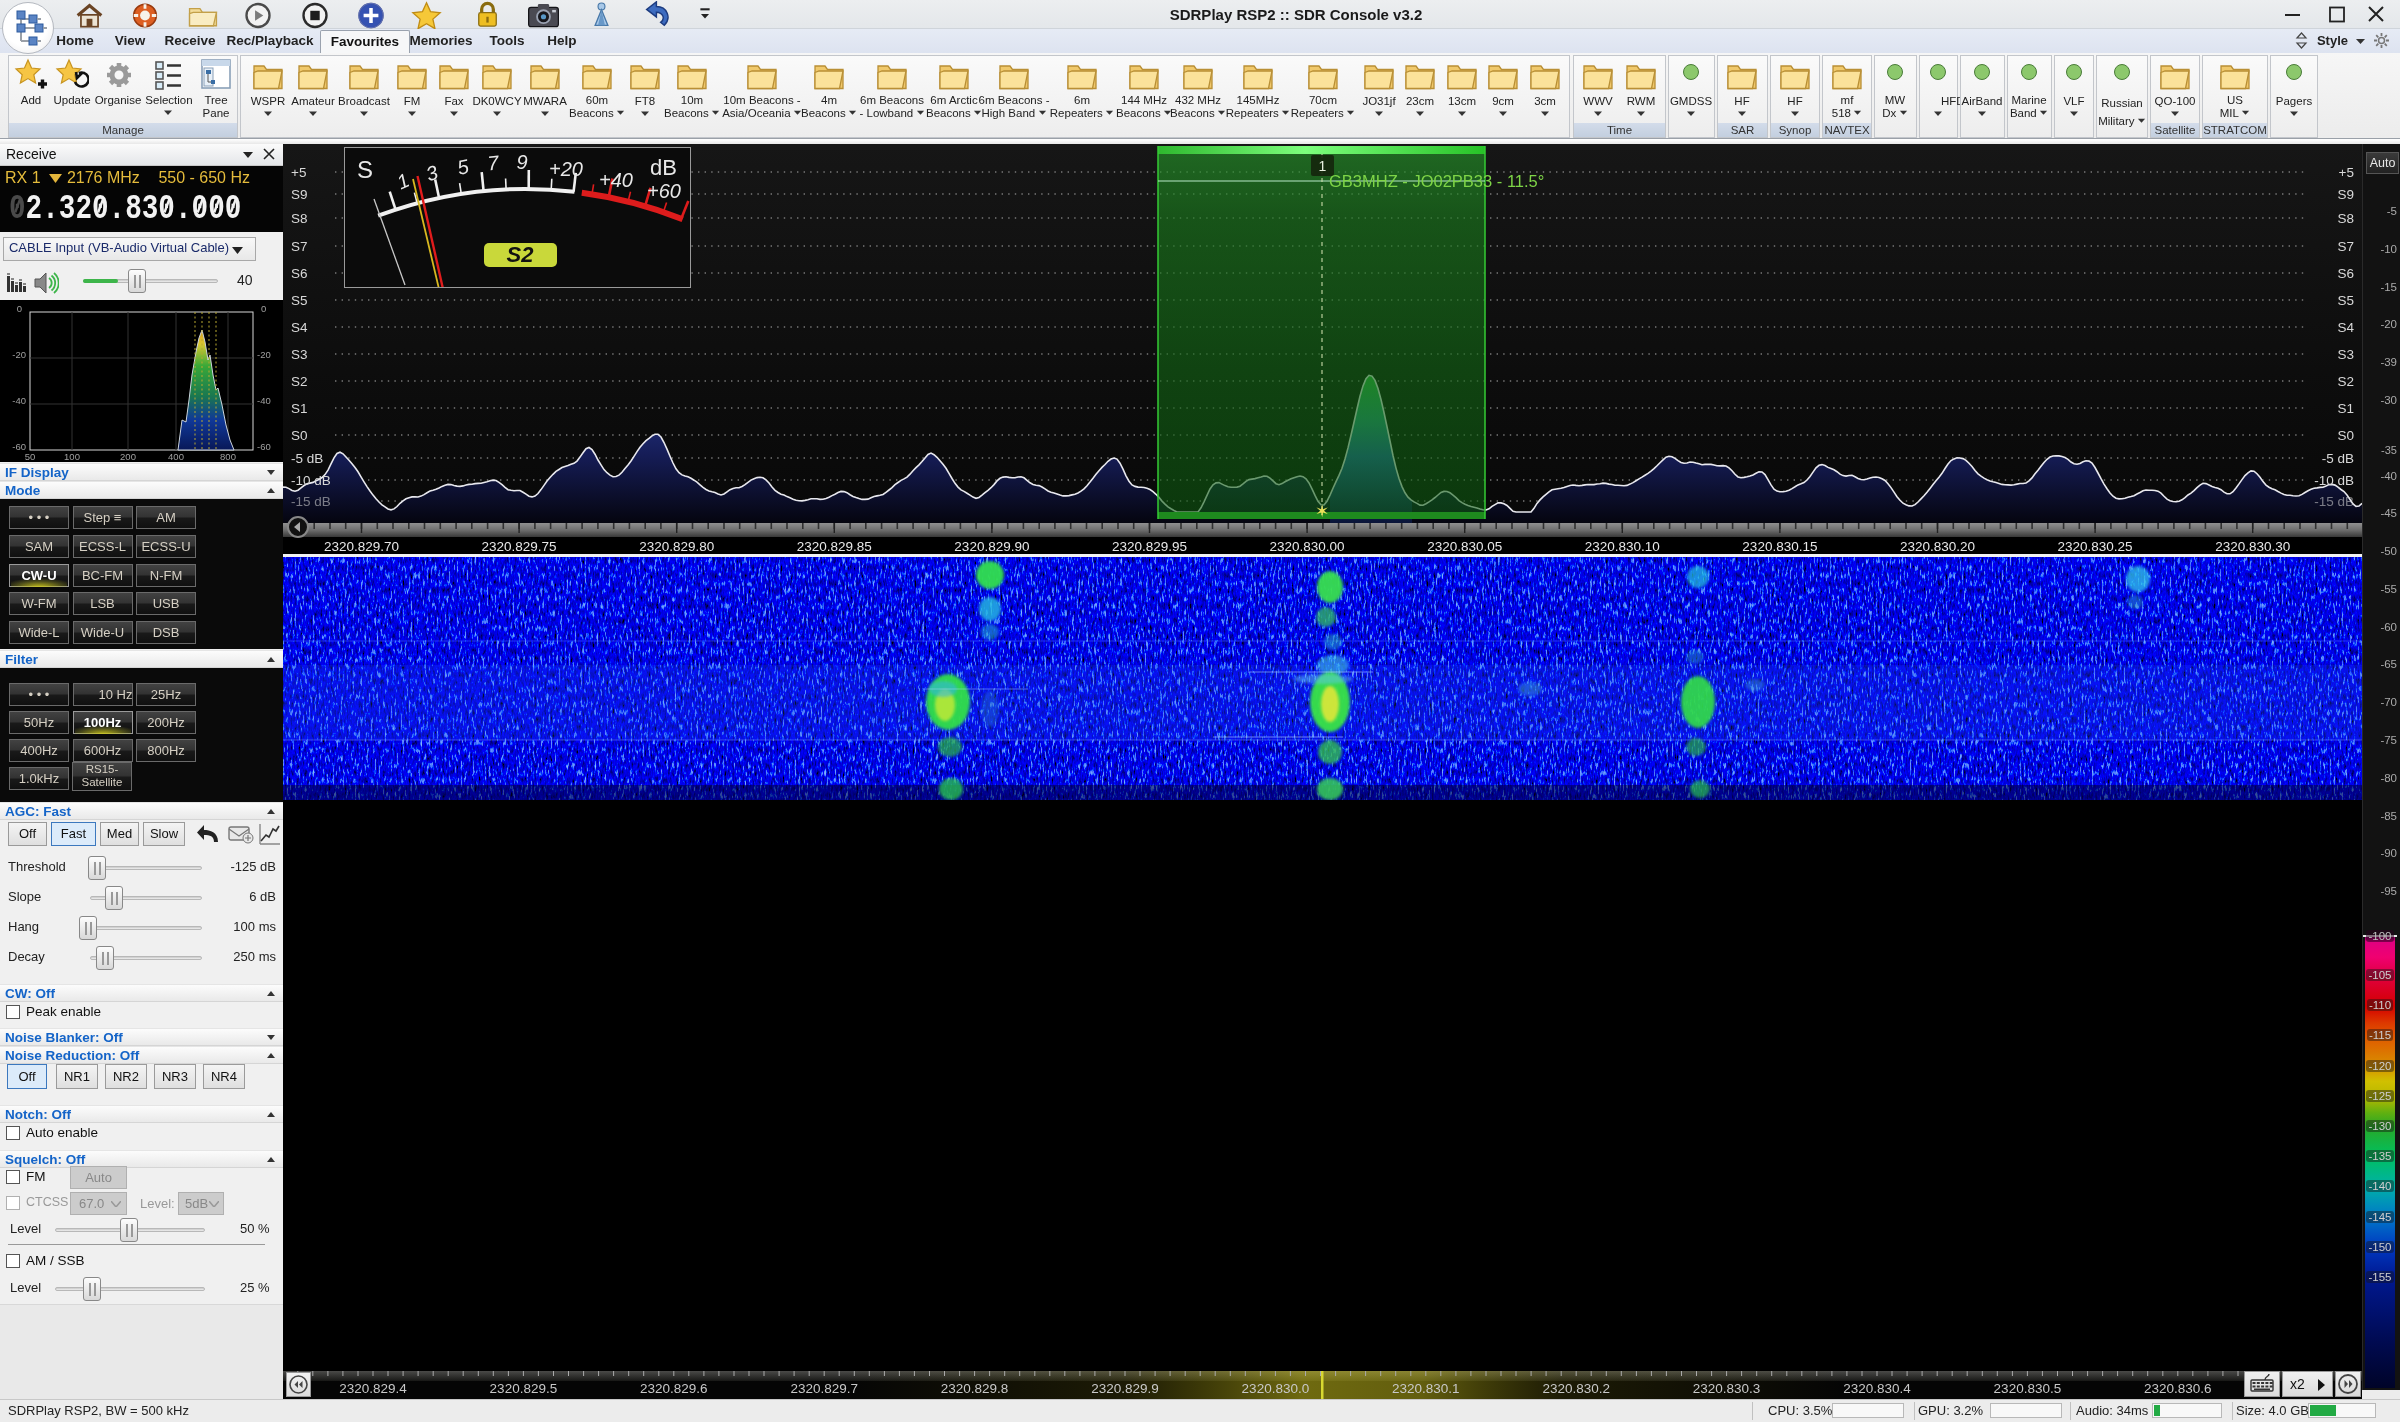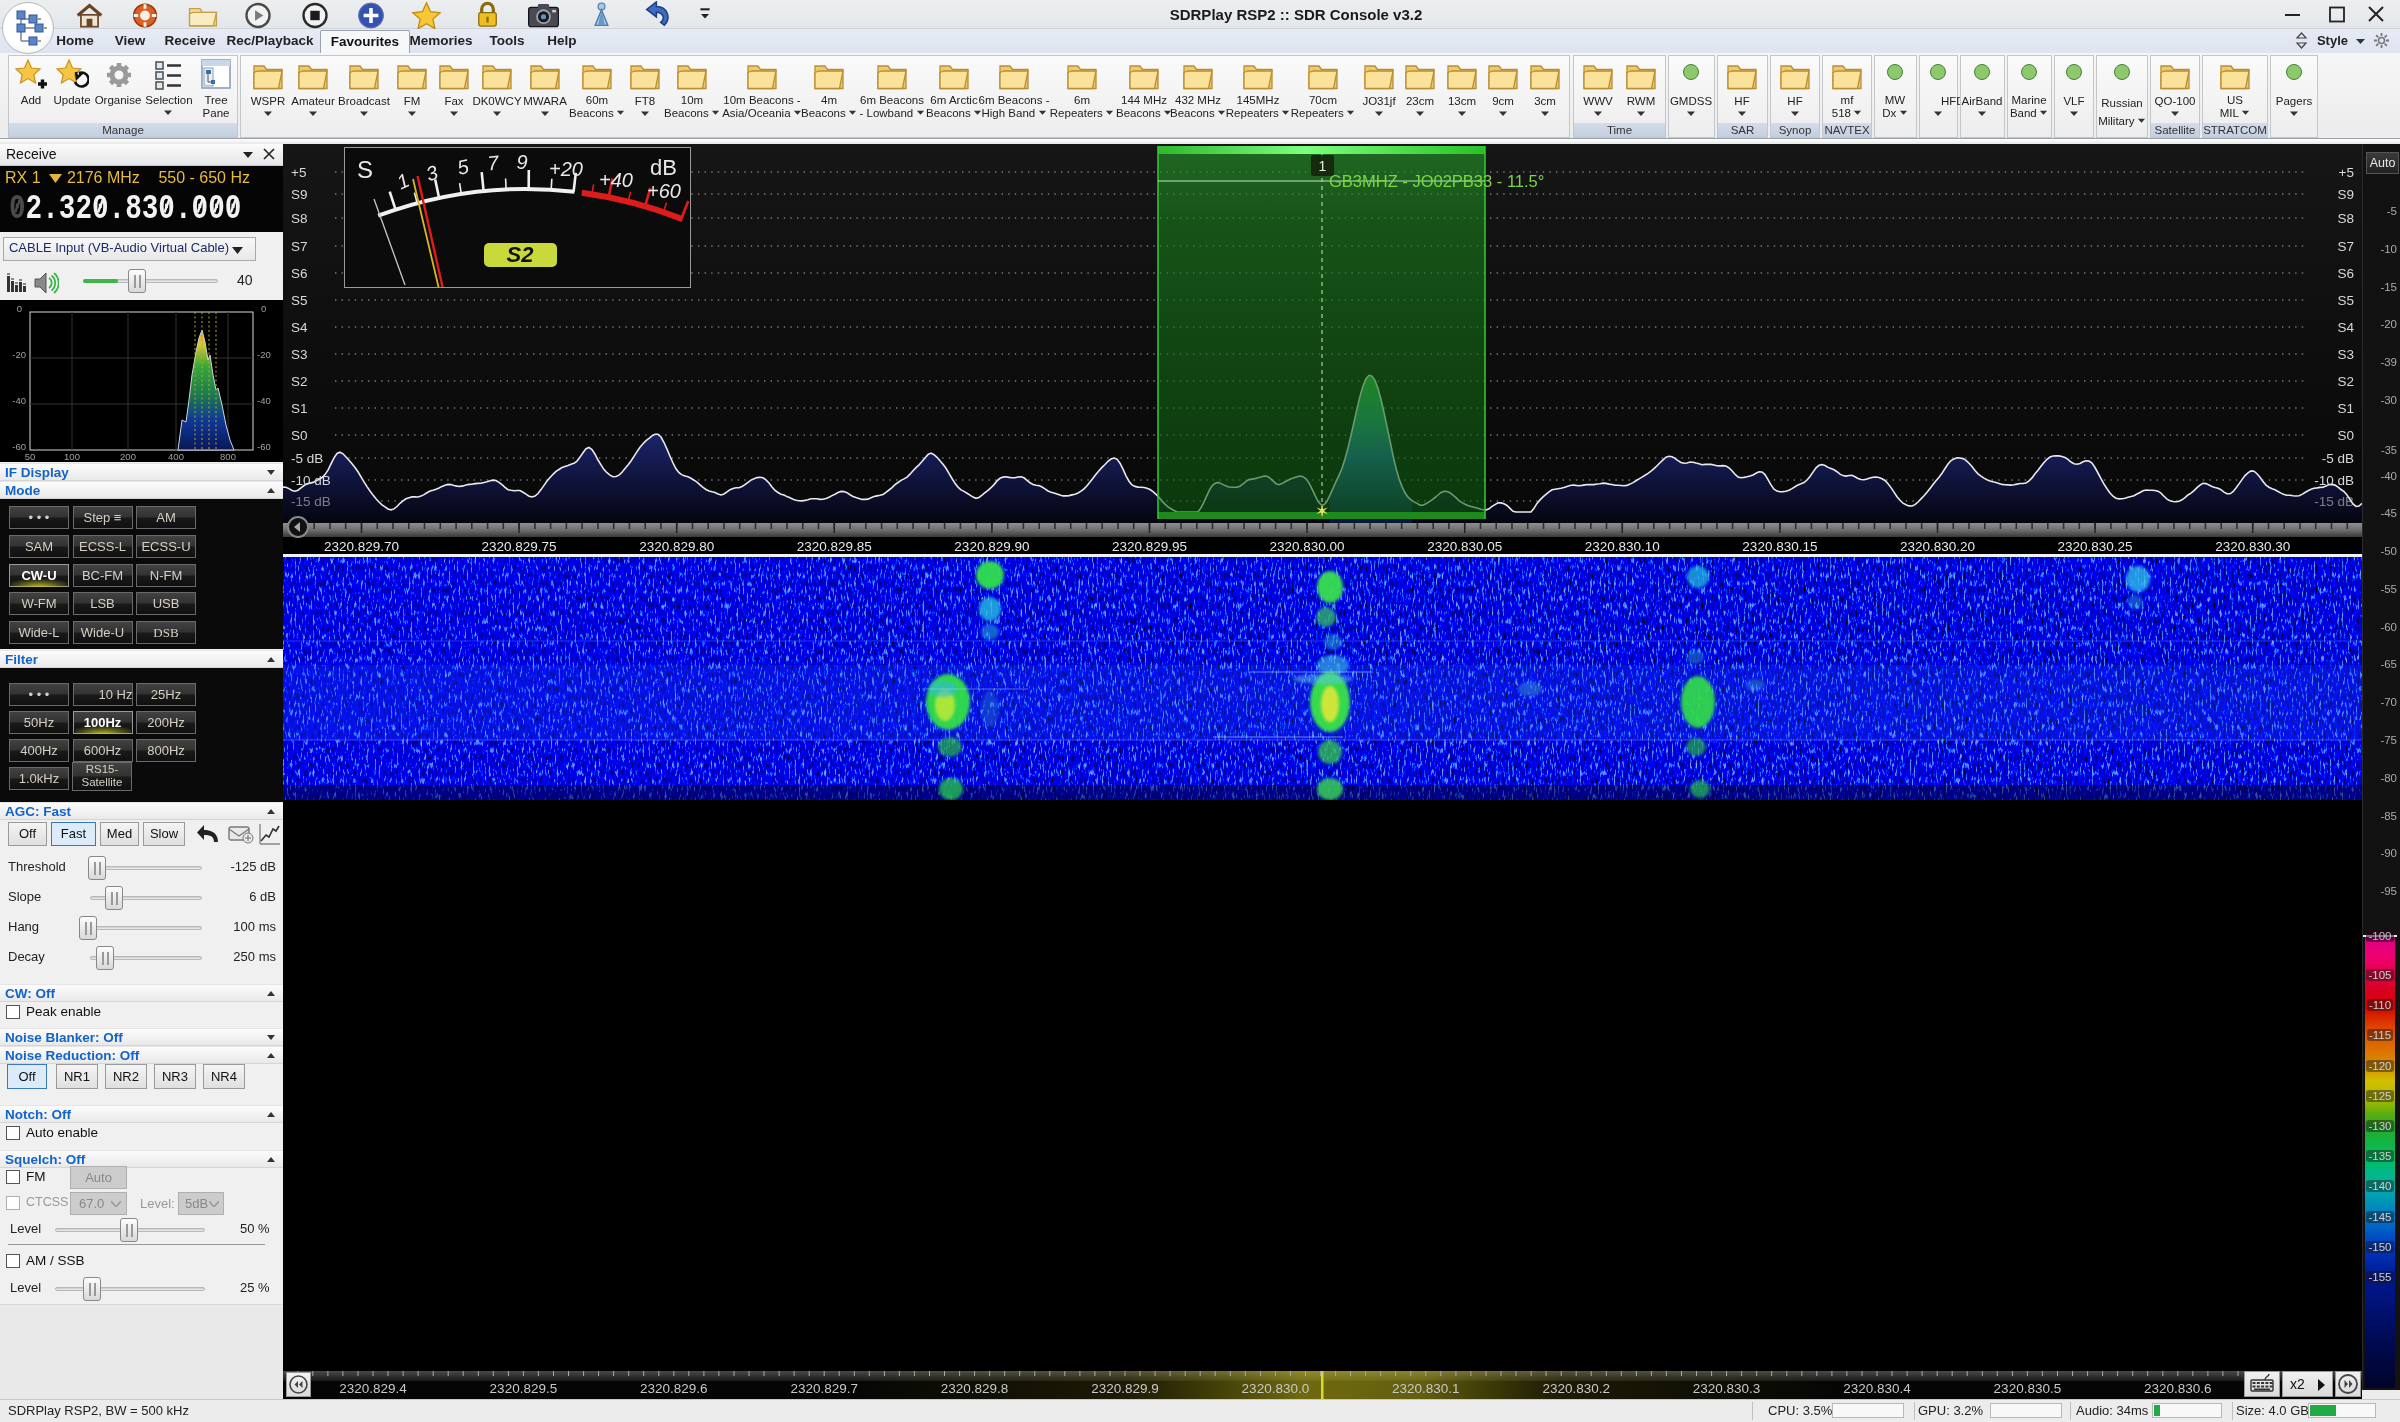--- a/index.html
+++ b/index.html
@@ -603,21 +603,21 @@
 <div class="abs" style="left:9.0px;top:448.4px;width:60px;height:23px;text-align:center;line-height:23px;font-size:13px;font-weight:normal;color:#d5cfc3;">W-FM</div>
       <div class="abs" style="left:72.5px;top:448.4px;width:60px;height:23px;background:linear-gradient(#424242 0%,#333333 46%,#191919 54%,#101010 100%);border:1px solid #6a6a6a;"></div>
 <div class="abs" style="left:72.5px;top:448.4px;width:60px;height:23px;text-align:center;line-height:23px;font-size:13px;font-weight:normal;color:#d5cfc3;">LSB</div>
       <div class="abs" style="left:136.0px;top:448.4px;width:60px;height:23px;background:linear-gradient(#424242 0%,#333333 46%,#191919 54%,#101010 100%);border:1px solid #6a6a6a;"></div>
 <div class="abs" style="left:136.0px;top:448.4px;width:60px;height:23px;text-align:center;line-height:23px;font-size:13px;font-weight:normal;color:#d5cfc3;">USB</div>
       <div class="abs" style="left:9.0px;top:477.2px;width:60px;height:23px;background:linear-gradient(#424242 0%,#333333 46%,#191919 54%,#101010 100%);border:1px solid #6a6a6a;"></div>
 <div class="abs" style="left:9.0px;top:477.2px;width:60px;height:23px;text-align:center;line-height:23px;font-size:13px;font-weight:normal;color:#d5cfc3;">Wide-L</div>
       <div class="abs" style="left:72.5px;top:477.2px;width:60px;height:23px;background:linear-gradient(#424242 0%,#333333 46%,#191919 54%,#101010 100%);border:1px solid #6a6a6a;"></div>
 <div class="abs" style="left:72.5px;top:477.2px;width:60px;height:23px;text-align:center;line-height:23px;font-size:13px;font-weight:normal;color:#d5cfc3;">Wide-U</div>
       <div class="abs" style="left:136.0px;top:477.2px;width:60px;height:23px;background:linear-gradient(#424242 0%,#333333 46%,#191919 54%,#101010 100%);border:1px solid #6a6a6a;"></div>
-<div class="abs" style="left:136.0px;top:477.2px;width:60px;height:23px;text-align:center;line-height:23px;font-size:13px;font-weight:normal;color:#d5cfc3;font-family:Liberation Serif, serif;">DSB</div>
+<div class="abs" style="left:136.0px;top:477.2px;width:60px;height:23px;text-align:center;line-height:23px;font-size:13px;font-weight:normal;color:#d5cfc3;">DSB</div>
       <div class="abs" style="left:0;top:506px;width:283px;height:18px;background:linear-gradient(#fcfcfc,#e9e9e9);border-top:1px solid #e5e5e5;border-bottom:1px solid #d5d5d5;">
 <span style="position:absolute;left:5px;top:1px;font-size:13.5px;font-weight:bold;color:#1464c8;">Filter</span>
 <svg style="position:absolute;right:8px;top:6px;" width="8" height="5" viewBox="0 0 8 5">
           <path d="M0 5 L8 5 L4 0 Z" fill="#333"></path>
         </svg>
       </div>
       <div class="abs" style="left:0;top:524px;width:283px;height:134px;background:#0a0a0a;"></div>
       <div class="abs" style="left:9.0px;top:539px;width:60px;height:23px;background:linear-gradient(#424242 0%,#333333 46%,#191919 54%,#101010 100%);border:1px solid #6a6a6a;"></div>
 <div class="abs" style="left:9.0px;top:539px;width:60px;height:23px;text-align:center;line-height:23px;font-size:13px;font-weight:normal;color:#d5cfc3;">• • •</div>
       <div class="abs" style="left:72.5px;top:539px;width:60px;height:23px;background:linear-gradient(#424242 0%,#333333 46%,#191919 54%,#101010 100%);border:1px solid #6a6a6a;"></div>

